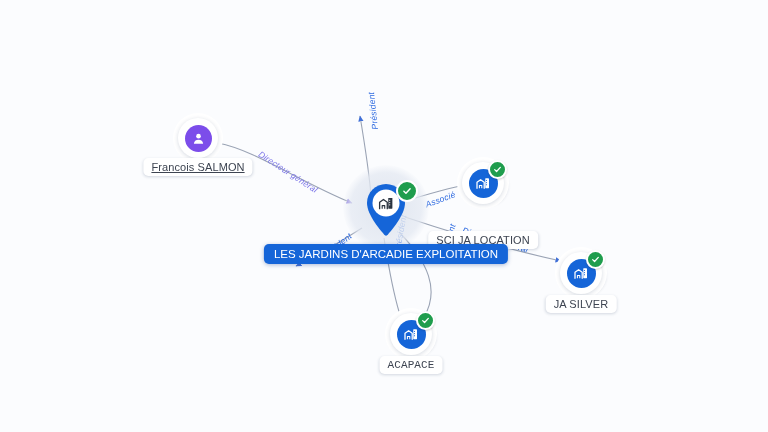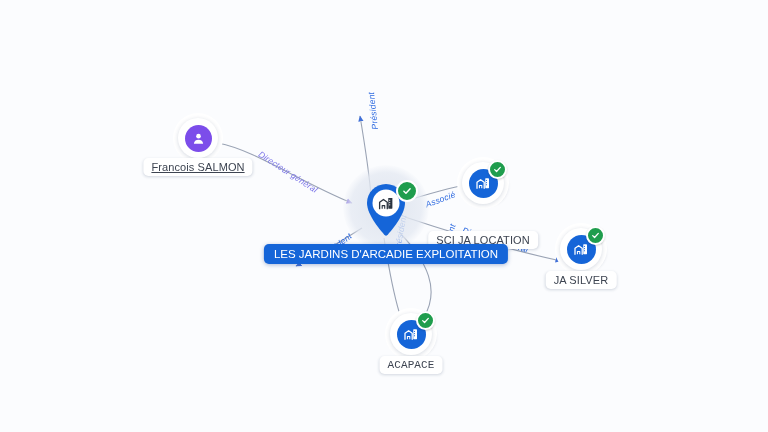--- a/index.html
+++ b/index.html
@@ -161,21 +161,21 @@
       </div>
       <div class="verified" style="width:15px;height:15px;right:-3px;top:-2px;">
         <svg width="9" height="9" viewBox="0 0 24 24">
           <path d="M4.5 12.4l5 5 10-11" stroke="#ffffff" stroke-width="3.4" fill="none" stroke-linecap="round" stroke-linejoin="round"></path>
         </svg>
       </div>
     </div>
     <div class="chip" style="top:29px;margin-top:40px;">SCI JA LOCATION</div>
   </div>
 
-  <div class="node" style="left:581px;top:249px;">
+  <div class="node" style="left:581px;top:273px;">
     <div class="puck" style="width:42px;height:42px;">
       <div class="stack" style="width:38px;height:38px;left:8px;top:4px;"></div>
       <div class="stack" style="width:40px;height:40px;left:4px;top:2px;"></div>
       <div class="disc ring" style="width:42px;height:42px;">
         <div class="bubble company" style="width:29px;height:29px;">
           <svg width="16" height="16" viewBox="0 0 24 24" fill="none">
             <path d="M3 20V11l5.4-4 5.4 4v9" stroke="#ffffff" stroke-width="1.9" stroke-linejoin="round" stroke-linecap="round"></path>
             <path d="M6.6 20v-4.3h3.6V20" stroke="#ffffff" stroke-width="1.6" stroke-linejoin="round"></path>
             <rect x="15.4" y="5" width="5.6" height="15" rx="0.7" fill="#ffffff"></rect>
             <rect x="16.7" y="7.4" width="1.3" height="1.6" fill="#1565d8"></rect>

